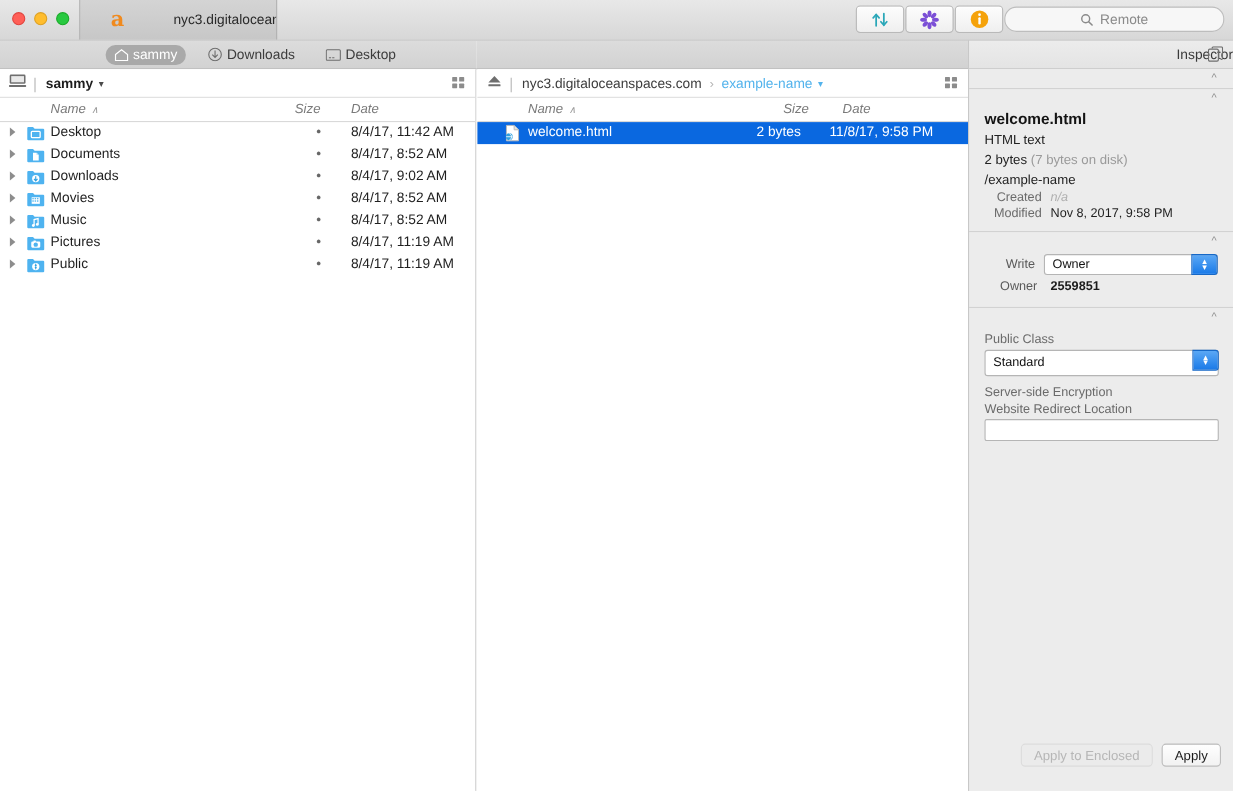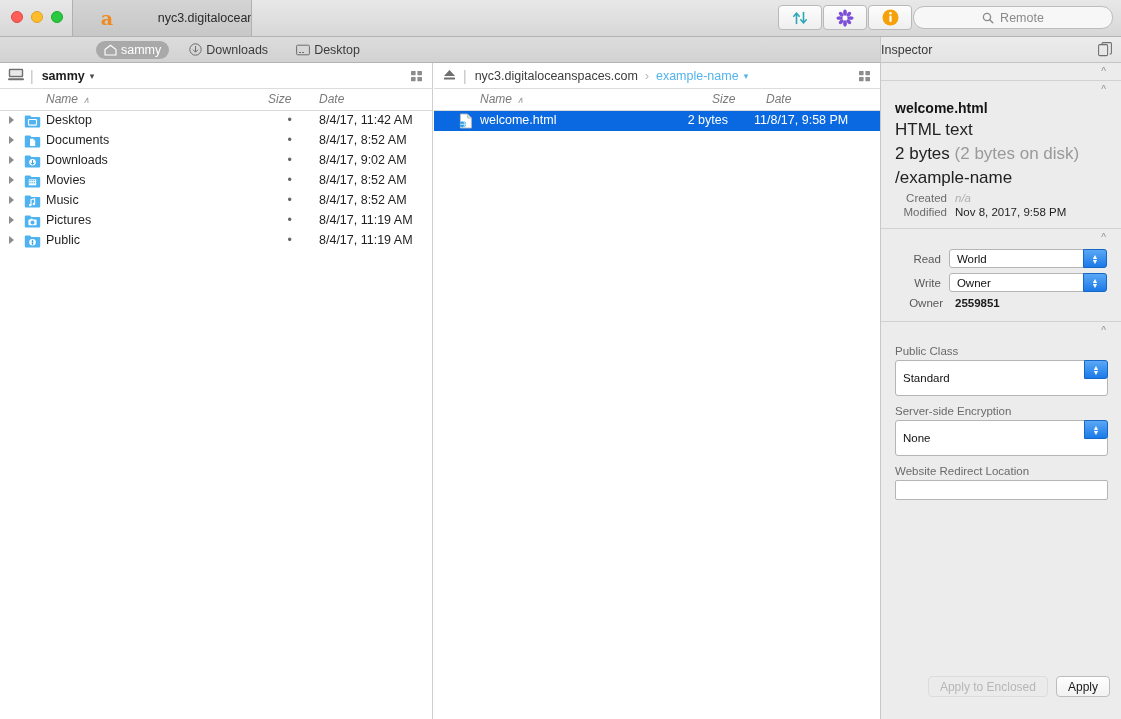--- a/index.html
+++ b/index.html
@@ -117,21 +117,21 @@
   .bm .bmi { display: flex; align-items: center; }
 
   
   .inspector-head {
     position: absolute; left: 880px; top: 37px;
     width: 241px; height: 26px;
     background: linear-gradient(#ececec, #e4e4e4);
     border-bottom: 1px solid #c4c4c4;
     border-left: 1px solid #c8c8c8;
     box-sizing: border-box;
-    display: flex; align-items: center; justify-content: flex-start;
+    display: flex; align-items: center; justify-content: flex-end;
     position: absolute;
   }
   .inspector-head .title {
     font-size: 12.5px; color: #3a3a3a;
   }
   .inspector-head .copy-ic {
     position: absolute; right: 9px; top: 5px;
   }
 
   
@@ -286,21 +286,21 @@
     margin-top: 22px;
   }
   .meta {
     padding: 2px 14px 8px 14px;
   }
   .meta .fn {
     font-size: 14px; font-weight: bold; color: #141414;
     margin-bottom: 4px;
   }
   .meta .line {
-    font-size: 17px; color: #222; margin-bottom: 4px;
+    font-size: 12px; color: #222; margin-bottom: 4px;
   }
   .meta .muted { color: #9a9a9a; }
   .kv { display: flex; margin-bottom: 2px; }
   .kv .k {
     width: 52px; text-align: right; color: #6b6b6b;
     font-size: 11.5px; padding-right: 8px;
   }
   .kv .v { font-size: 11.5px; color: #1f1f1f; }
   .kv .v.na { color: #b0b0b0; font-style: italic; }
 
@@ -337,21 +337,21 @@
     box-sizing: border-box;
     display: flex; flex-direction: column;
     align-items: center; justify-content: center;
     color: #fff; line-height: 5px;
     font-size: 7px;
   }
   .storage { padding: 6px 14px 8px 14px; }
   .storage .slabel {
     font-size: 11.5px; color: #6a6a6a; margin-bottom: 3px;
   }
-  .stepper.wide { width: 213px; height: 36px; margin-bottom: 9px; }
+  .stepper.wide { width: 213px; height: 24px; margin-bottom: 9px; }
   .textinput {
     width: 213px; height: 20px;
     border: 1px solid #b5b5b5;
     background: #ffffff;
     box-sizing: border-box;
     border-radius: 2px;
   }
   .footer-btns {
     position: absolute; right: 11px; bottom: 22px;
     display: flex; gap: 8px; align-items: center;
@@ -647,48 +647,38 @@
 
     <div class="insp-divider nb">
       <span class="insp-chev">^</span>
     </div>
 
     <div class="meta">
       <div class="fn">welcome.html</div>
       <div class="line">HTML text</div>
       <div class="line">
         <span>2 bytes</span>
-        <span class="muted">(2 bytes on disk)</span>
+        <span class="muted">(7 bytes on disk)</span>
       </div>
       <div class="line">/example-name</div>
       <div class="kv">
         <span class="k">Created</span>
         <span class="v na">n/a</span>
       </div>
       <div class="kv">
         <span class="k">Modified</span>
         <span class="v">Nov 8, 2017, 9:58 PM</span>
       </div>
     </div>
 
     <div class="insp-divider" style="border-top:1px solid #d2d2d2;border-bottom:none;">
       <span class="insp-chev">^</span>
     </div>
 
     <div class="perm">
-      <div class="perm-row">
-        <span class="lab">Read</span>
-        <span class="stepper">
-          <span>World</span>
-          <span class="btn">
-              <span>▲</span>
-              <span>▼</span>
-            </span>
-        </span>
-      </div>
       <div class="perm-row">
         <span class="lab">Write</span>
         <span class="stepper">
           <span>Owner</span>
           <span class="btn">
               <span>▲</span>
               <span>▼</span>
             </span>
         </span>
       </div>
@@ -705,27 +695,20 @@
     <div class="storage">
       <div class="slabel">Public Class</div>
       <span class="stepper wide">
         <span>Standard</span>
         <span class="btn">
             <span>▲</span>
             <span>▼</span>
           </span>
       </span>
       <div class="slabel">Server-side Encryption</div>
-      <span class="stepper wide">
-        <span>None</span>
-        <span class="btn">
-            <span>▲</span>
-            <span>▼</span>
-          </span>
-      </span>
       <div class="slabel">Website Redirect Location</div>
       <input class="textinput" type="text" value="" style="">
     </div>
 
     <div class="footer-btns">
       <div class="btn disabled">Apply to Enclosed</div>
       <div class="btn">Apply</div>
     </div>
   </div>
 

